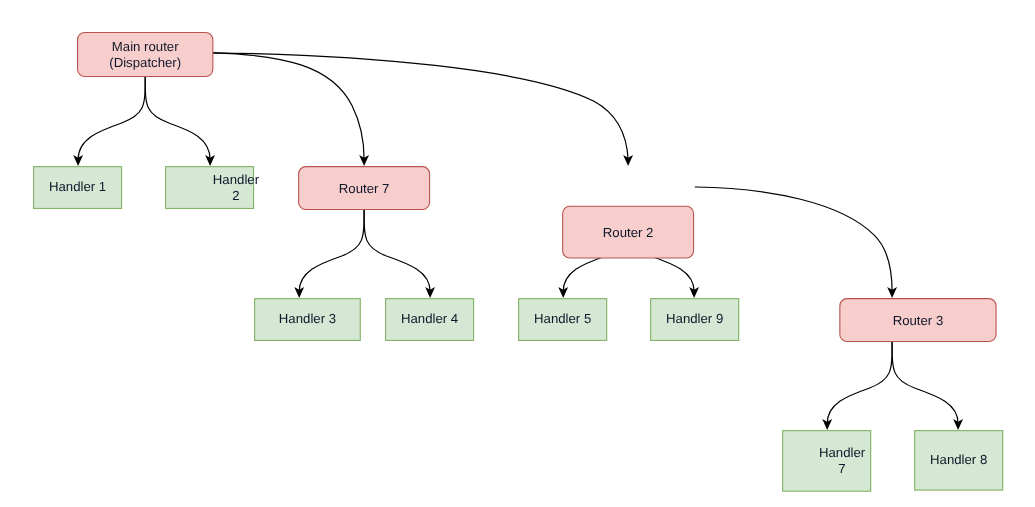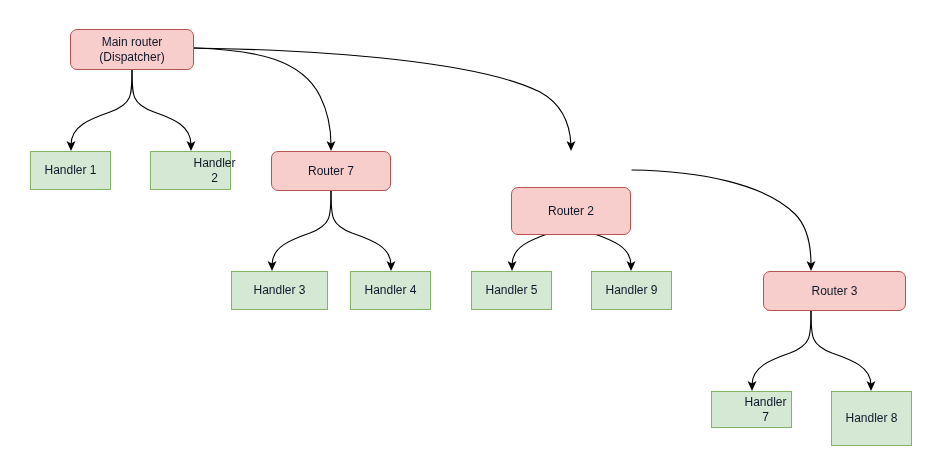--- a/index.html
+++ b/index.html
@@ -137,17 +137,17 @@
   <div class="node node-handler" style="left:231px; top:271px; width:97px; height:39px;">Handler 3</div>
 
   <div class="node node-handler" style="left:350px; top:271px; width:81px; height:39px;">Handler 4</div>
 
   <div class="node node-handler" style="left:471px; top:271px; width:81px; height:39px;">Handler 5</div>
 
   <div class="node node-handler" style="left:591px; top:271px; width:81px; height:39px;">Handler 9</div>
 
   <div class="node node-router" style="left:751px; top:271px; width:143px; height:40px;margin-left:12px;">Router 3</div>
 
-  <div class="node node-handler" style="left:711px; top:391px; width:81px; height:37px;padding-left:28px;">Handler 7</div>
+  <div class="node node-handler" style="left:711px; top:391px; width:81px; height:56px;padding-left:28px;">Handler 7</div>
 
   <div class="node node-handler" style="left:831px; top:391px; width:81px; height:55px;">Handler 8</div>
 
 </div>
 
 </body></html>

